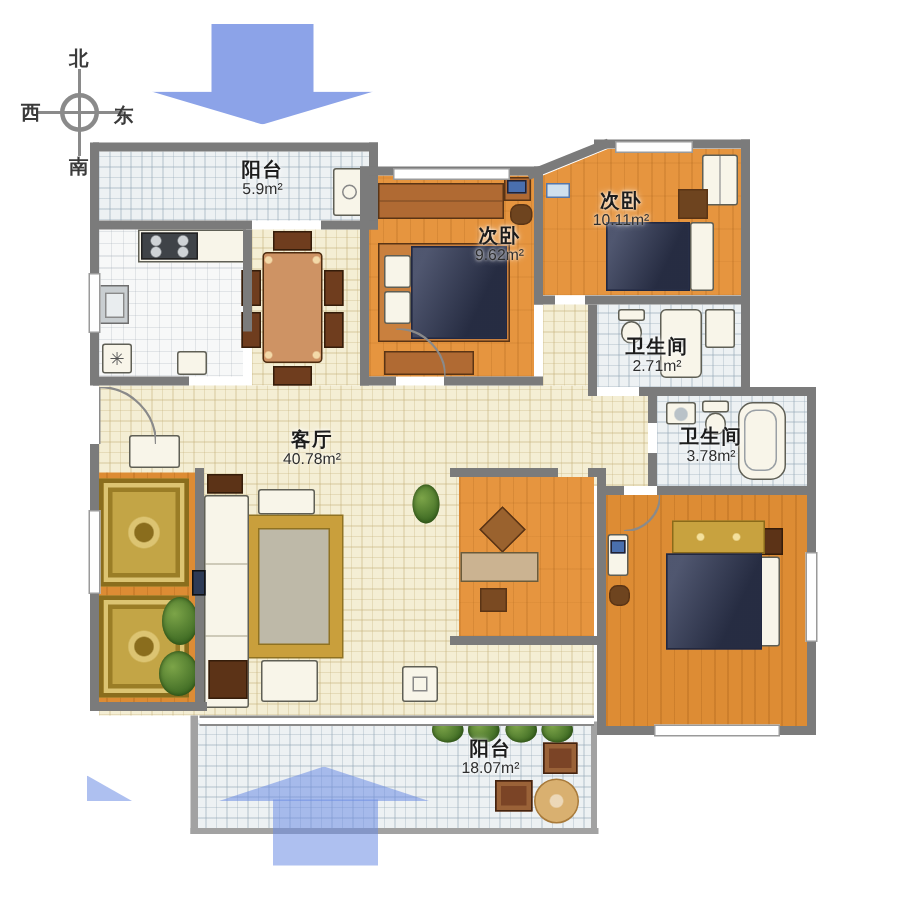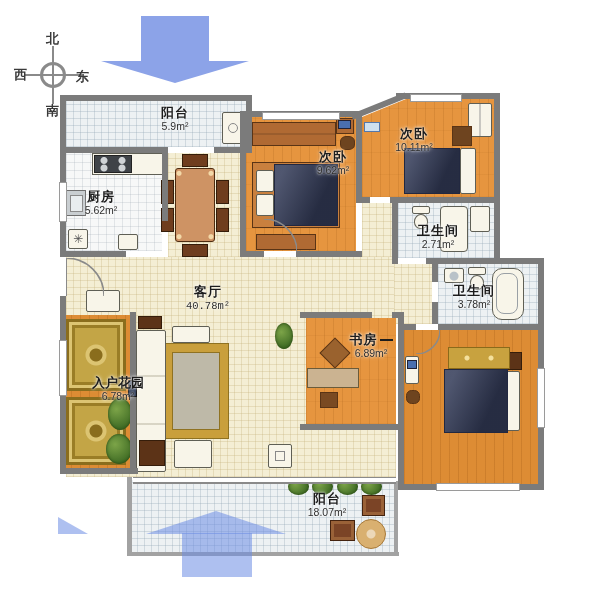--- a/index.html
+++ b/index.html
@@ -245,53 +245,38 @@
        background-image:radial-gradient(circle at 50% 50%,rgba(255,255,255,.5) 4px,transparent 5px);"></div>
 
   <div class="abs arrB clipUp" style="left:146px;top:511px;width:140px;height:23px;"></div>
   <div class="abs arrB" style="left:182px;top:533px;width:70px;height:44px;"></div>
   <div class="abs arrB clipTri" style="left:58px;top:517px;width:30px;height:17px;"></div>
 
   <div class="rlabel" style="left:140px;top:106px;width:70px;">
     <div class="rname">阳台</div>
     <div class="rarea">5.9m²</div>
   </div>
-  <div class="rlabel" style="left:70px;top:190px;width:62px;">
-    <div class="rname">厨房</div>
-    <div class="rarea">5.62m²</div>
-  </div>
   <div class="rlabel" style="left:300px;top:150px;width:66px;">
     <div class="rname">次卧</div>
     <div class="rarea">9.62m²</div>
   </div>
   <div class="rlabel" style="left:382px;top:127px;width:64px;">
     <div class="rname">次卧</div>
     <div class="rarea">10.11m²</div>
   </div>
   <div class="rlabel" style="left:406px;top:224px;width:64px;">
     <div class="rname">卫生间</div>
     <div class="rarea">2.71m²</div>
   </div>
   <div class="rlabel" style="left:442px;top:284px;width:64px;">
     <div class="rname">卫生间</div>
     <div class="rarea">3.78m²</div>
   </div>
-  <div class="rlabel" style="left:176px;top:286px;width:64px;font-family:Liberation Mono, monospace;">
+  <div class="rlabel" style="left:176px;top:286px;width:64px;">
     <div class="rname">客厅</div>
     <div class="rarea">40.78m²</div>
-  </div>
-  <div class="rlabel" style="left:340px;top:333px;width:62px;">
-    <div class="rname">
-        <span>书房</span>
-        <span class="leader"></span>
-      </div>
-    <div class="rarea">6.89m²</div>
-  </div>
-  <div class="rlabel" style="left:84px;top:376px;width:68px;">
-    <div class="rname" style="letter-spacing:0;">入户花园</div>
-    <div class="rarea">6.78m²</div>
   </div>
   <div class="rlabel" style="left:292px;top:492px;width:70px;">
     <div class="rname">阳台</div>
     <div class="rarea">18.07m²</div>
   </div>
 
 </div>
 
 </body></html>

